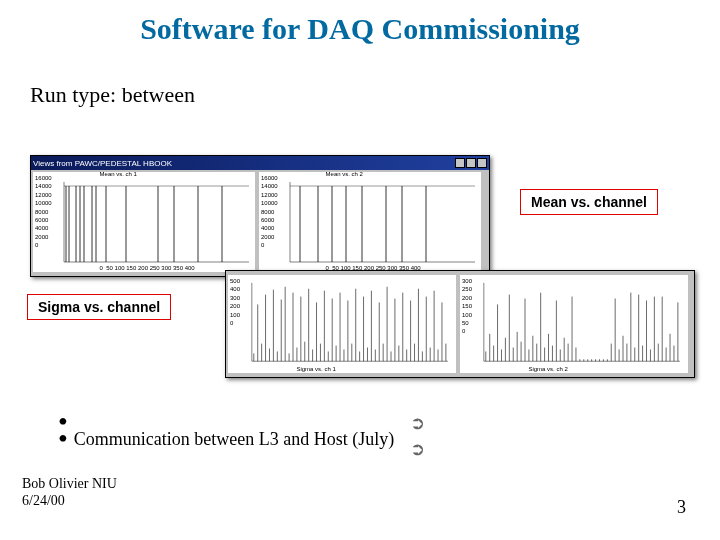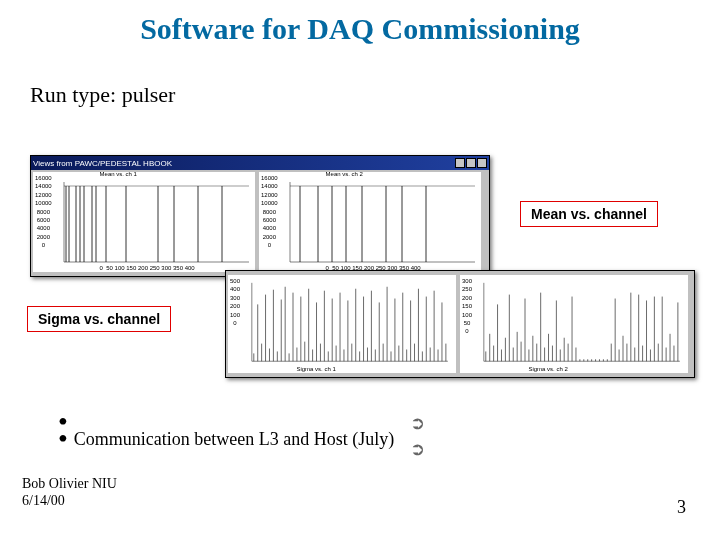--- a/index.html
+++ b/index.html
@@ -33,21 +33,20 @@
     top: 155px;
     left: 30px;
     width: 550px;
     height: 225px;
   }
   .window {
     position: absolute;
     background: #c0c0c0;
     border: 1px solid #000;
     box-shadow: 2px 2px 4px rgba(0,0,0,0.5);
-    text-align: center;
   }
   .titlebar {
     height: 14px;
     background: linear-gradient(to right, #0a1a5a, #2040a0);
     display: flex;
     align-items: center;
     justify-content: space-between;
     padding: 0 2px;
   }
   .titlebar-text {
@@ -76,21 +75,20 @@
 
   .label-box {
     position: absolute;
     background: #fff;
     border: 1px solid #e00000;
     font-family: Arial, Helvetica, sans-serif;
     font-weight: bold;
     font-size: 14px;
     padding: 4px 10px;
     color: #000;
-    margin-top: 12px;
   }
   .label-mean {
     top: 189px;
     right: 62px;
   }
   .label-sigma {
     top: 294px;
     left: 27px;
   }
 
@@ -140,21 +138,21 @@
     color: #000;
   }
   .yvals { position: absolute; left: 2px; top: 2px; font-size: 6px; font-family: Arial; line-height: 1.4; color:#000; }
   .xaxis-lbl { position: absolute; bottom: 1px; left: 30%; font-size: 6px; font-family: Arial; color:#000; }
   .plottitle { position: absolute; top: -1px; left: 30%; font-size: 6px; font-family: Arial; color:#000; }
 </style>
 </head>
 <body>
 
 <div class="title">Software for DAQ Commissioning</div>
-<div class="subtitle">Run type: pulser</div>
+<div class="subtitle">Run type: between</div>
 
 <div class="screenshot-area">
 
   <div class="window" style="top:0; left:0; width:460px; height:122px;">
     <div class="titlebar">
       <span class="titlebar-text">Views from PAWC/PEDESTAL HBOOK</span>
       <span class="titlebar-btns">
         <span class="tb-btn"></span>
         <span class="tb-btn"></span>
         <span class="tb-btn"></span>
@@ -230,15 +228,15 @@
     <span class="bullet-dot">•</span>
     <span class="bullet-text">Communication between L3 and Host (July)</span>
   </div>
 </div>
 
 <span class="status-icon one">➲</span>
 <span class="status-icon two">➲</span>
 
 <div class="footer-name">
   <span>Bob Olivier NIU</span><br>
-  <span>6/14/00</span>
+  <span>6/24/00</span>
 </div>
 <div class="page-num">3</div>
 
 </body></html>

